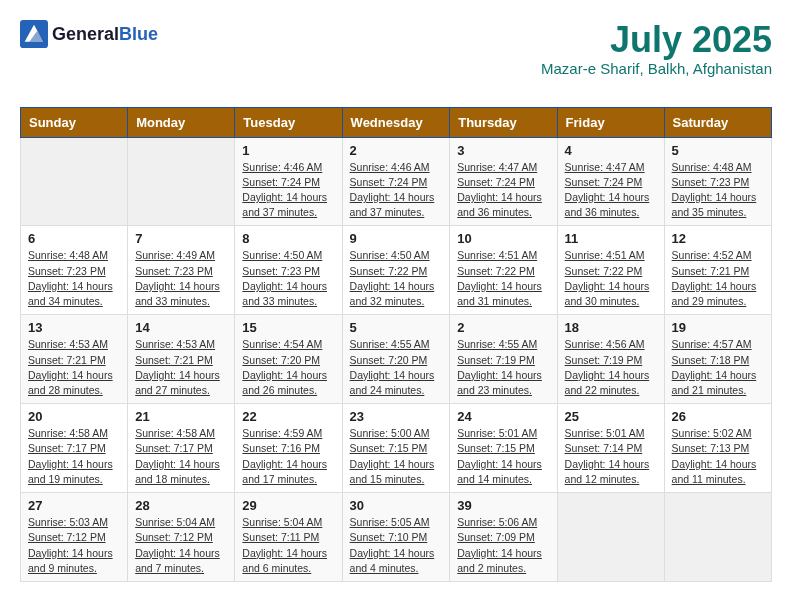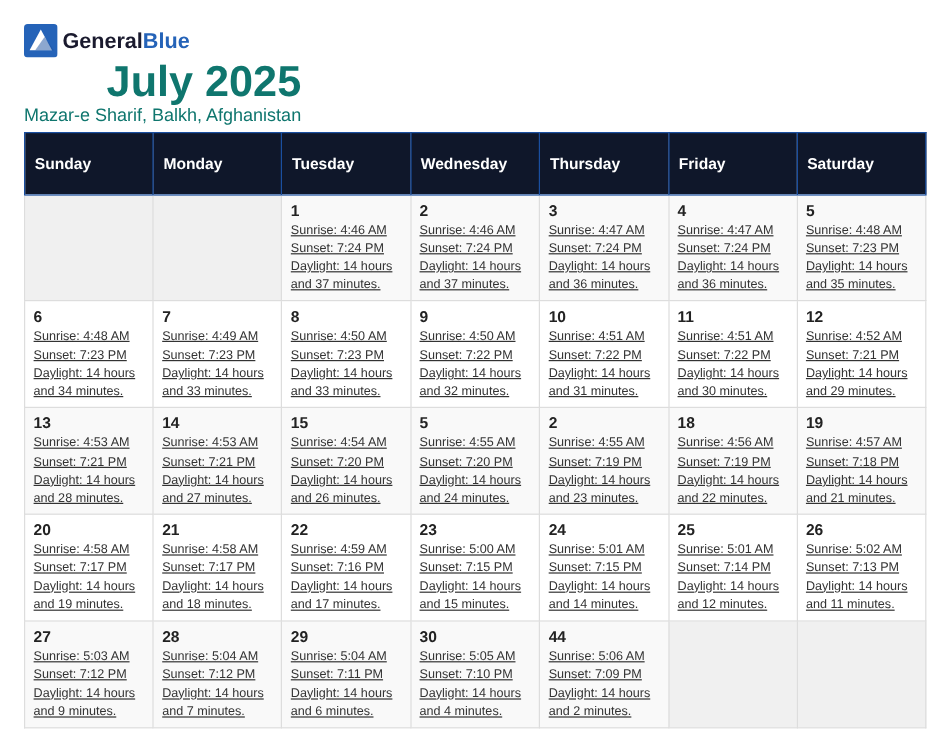--- a/index.html
+++ b/index.html
@@ -7,22 +7,21 @@
       font-family: Arial, sans-serif;
       background: #fff;
       width: 792px;
       min-height: 612px;
       padding: 20px;
     }
     .header {
       display: flex;
       justify-content: space-between;
       align-items: flex-start;
-      margin-bottom: 5px;
-      flex-direction: column;
+      margin-bottom: 30px;
     }
     .logo {
       display: flex;
       align-items: center;
       gap: 4px;
     }
     .logo-text-general {
       font-size: 18px;
       font-weight: bold;
       color: #1a1a2e;
@@ -48,24 +47,24 @@
     .location {
       font-size: 15px;
       color: #0f766e;
     }
     .calendar {
       width: 100%;
       border-collapse: collapse;
       border: 1px solid #ccc;
     }
     .calendar th {
-      background: #0f172a;
+      background: #a16207;
       color: #fff;
       text-align: left;
-      padding: 18px 8px;
+      padding: 7px 8px;
       font-size: 13px;
       font-weight: bold;
       border: 1px solid #1a4fa0;
     }
     .calendar td {
       vertical-align: top;
       padding: 5px 7px;
       border: 1px solid #ddd;
       width: 108px;
       min-height: 80px;
@@ -342,21 +341,21 @@
 and 6 minutes.</div>
         </td>
         <td>
           <span class="day-num">30</span>
           <div class="day-info">Sunrise: 5:05 AM
 Sunset: 7:10 PM
 Daylight: 14 hours
 and 4 minutes.</div>
         </td>
         <td>
-          <span class="day-num">44</span>
+          <span class="day-num">39</span>
           <div class="day-info">Sunrise: 5:06 AM
 Sunset: 7:09 PM
 Daylight: 14 hours
 and 2 minutes.</div>
         </td>
         <td class="empty-cell"></td>
         <td class="empty-cell"></td>
       </tr>
     </tbody>
 </table>

